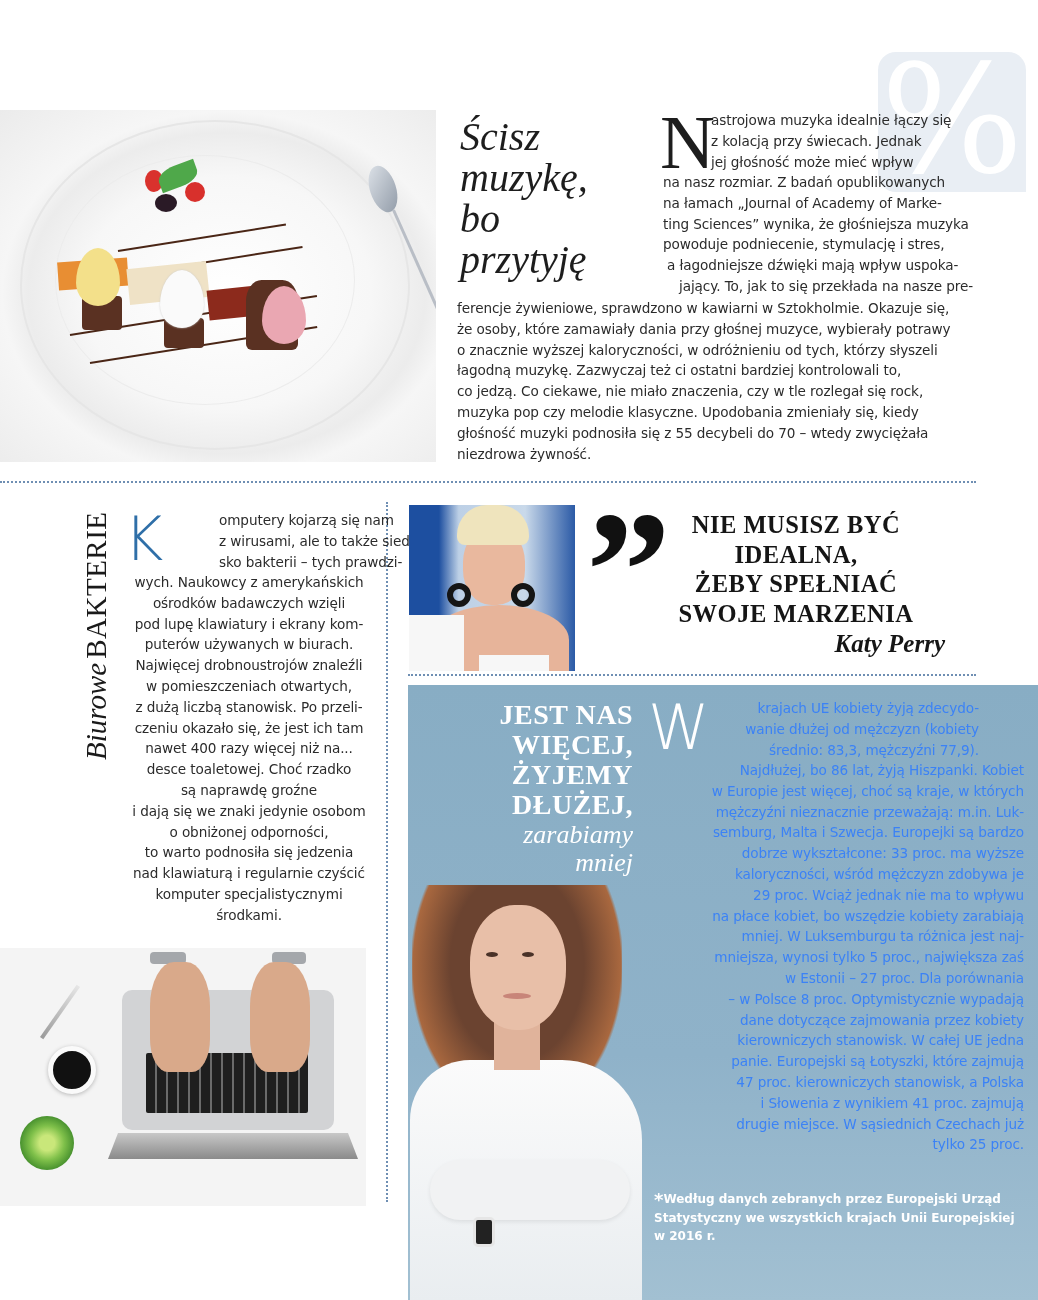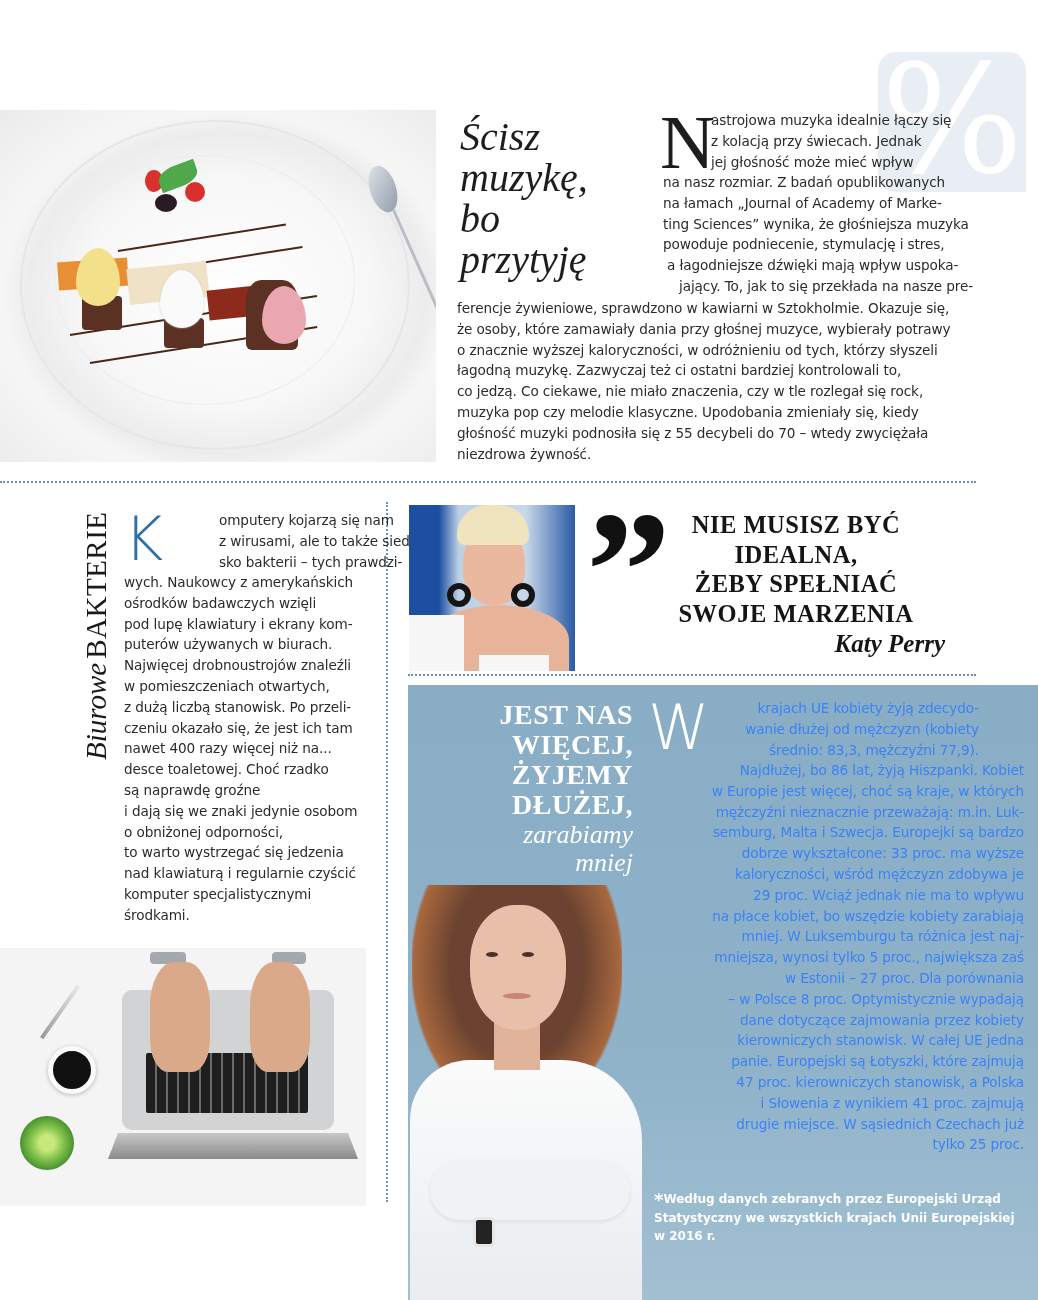--- a/index.html
+++ b/index.html
@@ -60,21 +60,21 @@
     position: absolute; left: 80px; top: 760px; transform: rotate(-90deg); transform-origin: left top;
     white-space: nowrap; font-family: "Liberation Serif", serif; color: #1a1a1a;
   }
   .vertical-title .it { font-style: italic; font-size: 29px; }
   .vertical-title .caps { font-size: 29px; letter-spacing: 0.5px; }
   .dropcap-K {
     position: absolute; left: 124px; top: 508px; font-family: "DejaVu Sans", sans-serif; font-weight: 200;
     font-size: 60px; line-height: 62px; color: #2f6fa8;
   }
   .bact-top { position: absolute; left: 186px; top: 510px; width: 190px; margin-left: 33px; }
-  .bact-rest { position: absolute; left: 124px; top: 572px; width: 250px; }
+  .bact-rest { position: absolute; left: 124px; top: 572px; width: 250px; text-align: center; }
 
   
   .photo-laptop { position: absolute; left: 0; top: 948px; width: 366px; height: 258px; background: #f4f4f4; overflow: hidden; }
   .laptop-body { position: absolute; left: 122px; top: 42px; width: 212px; height: 140px; background: #d2d3d5; border-radius: 10px; }
   .laptop-keys { position: absolute; left: 146px; top: 105px; width: 162px; height: 60px;
     background: repeating-linear-gradient(90deg, #1e1e1e 0 9px, #6a6a6a 9px 11px), #1e1e1e; border-radius: 2px; }
   .laptop-screen { position: absolute; left: 108px; top: 185px; width: 250px; height: 26px; background: linear-gradient(#c8c8c8, #8a8a8a);
     clip-path: polygon(4% 0, 96% 0, 100% 100%, 0 100%); }
   .hand { position: absolute; background: #d9a98a; border-radius: 40% 40% 30% 30%; }
   .sleeve { position: absolute; background: #a4a7ab; border-radius: 4px; }
@@ -218,21 +218,21 @@
   <span class="line">puterów używanych w biurach.</span>
   <span class="line">Najwięcej drobnoustrojów znaleźli</span>
   <span class="line">w pomieszczeniach otwartych,</span>
   <span class="line">z dużą liczbą stanowisk. Po przeli-</span>
   <span class="line">czeniu okazało się, że jest ich tam</span>
   <span class="line">nawet 400 razy więcej niż na...</span>
   <span class="line">desce toaletowej. Choć rzadko</span>
   <span class="line">są naprawdę groźne</span>
   <span class="line">i dają się we znaki jedynie osobom</span>
   <span class="line">o obniżonej odporności,</span>
-  <span class="line">to warto wystrzegać się jedzenia</span>
+  <span class="line">to warto podnosiła się jedzenia</span>
   <span class="line">nad klawiaturą i regularnie czyścić</span>
   <span class="line">komputer specjalistycznymi</span>
   <span class="line">środkami.</span>
 </div>
 
 <div class="photo-laptop" title="Dłonie piszące na laptopie, kawa, długopis i sukulent">
   <div class="laptop-body"></div>
   <div class="laptop-keys"></div>
   <div class="laptop-screen"></div>
   <div class="sleeve" style="left:150px;top:4px;width:36px;height:12px;"></div>

